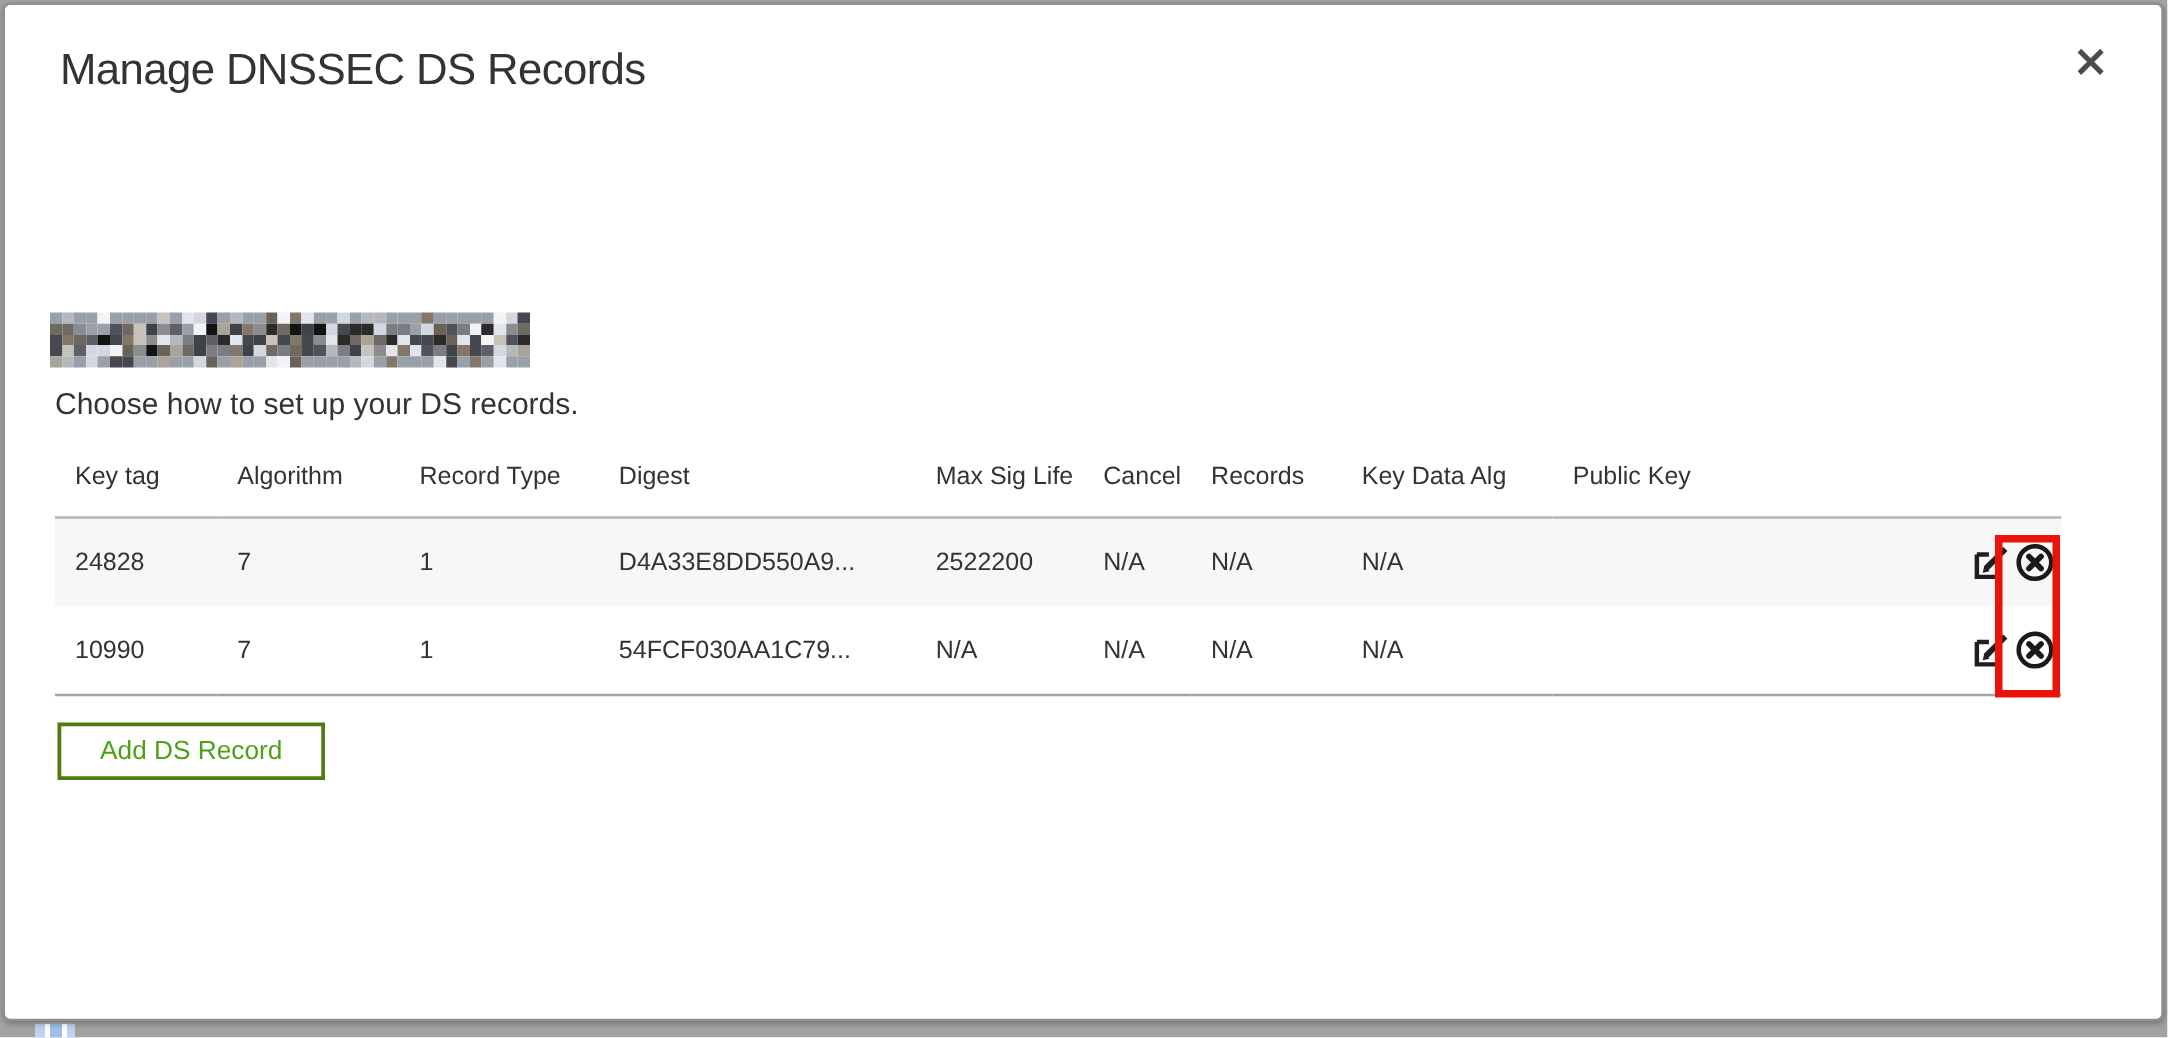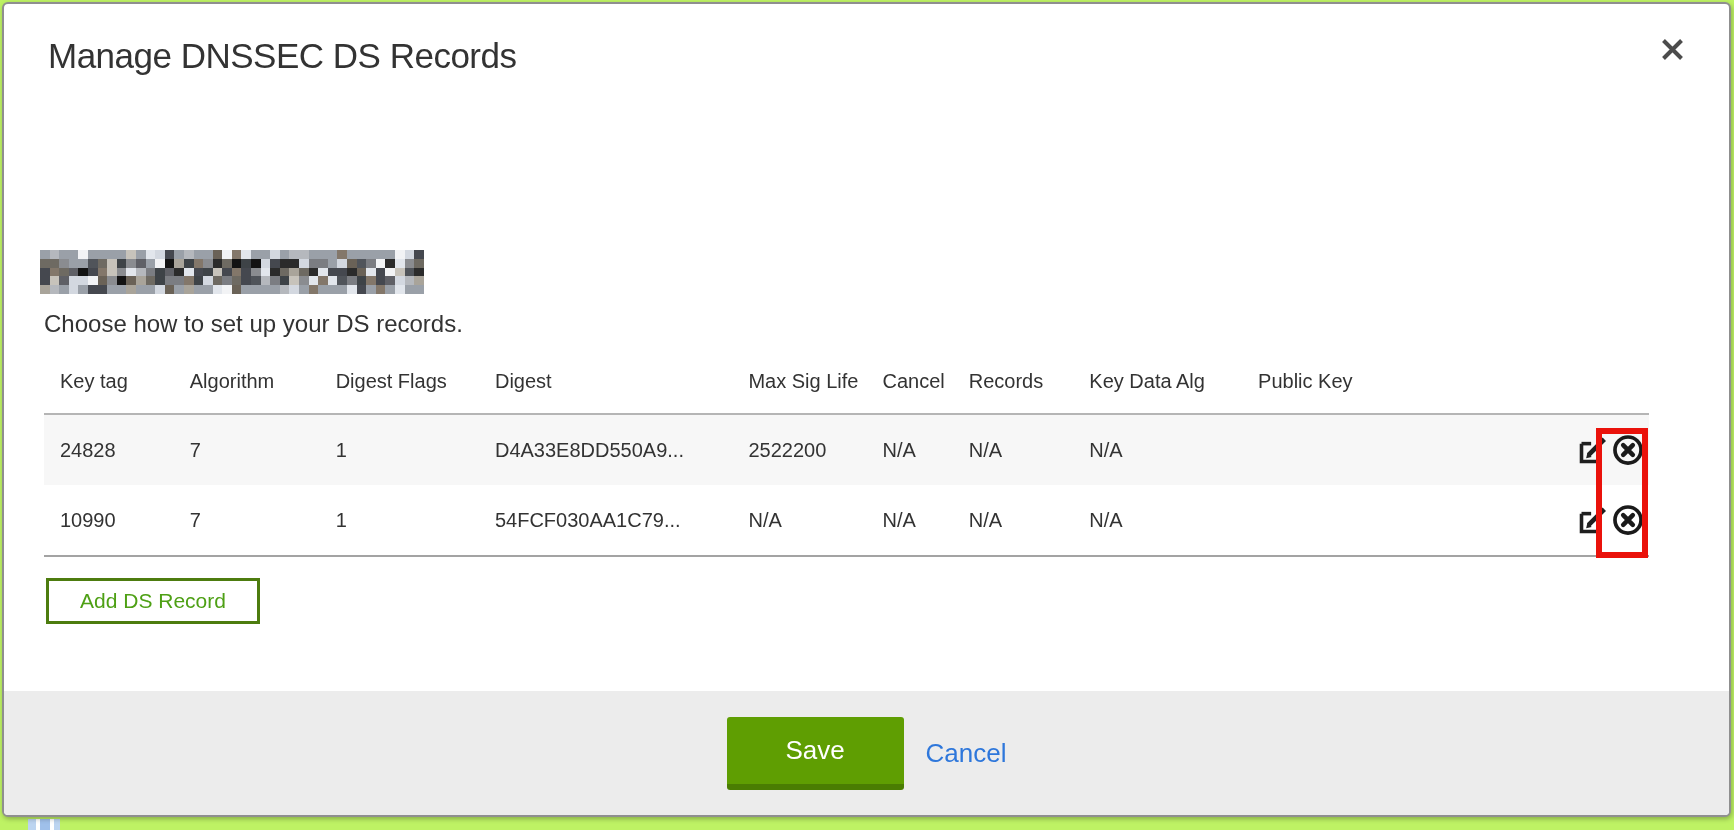--- a/index.html
+++ b/index.html
@@ -1,18 +1,18 @@
 <!DOCTYPE html>
 <html><head>
 <meta charset="utf-8">
 <style>
   * { margin:0; padding:0; box-sizing:border-box; }
   html,body { width:1734px; height:830px; background:#ffffff;
     font-family:"Liberation Sans", sans-serif; color:#333; overflow:hidden; }
-  .stage { position:relative; width:1734px; height:830px; background:#bef264; }
+  .stage { position:relative; width:1734px; height:830px; background:#a3a3a3; }
 
   
   .modal { position:absolute; left:2px; top:2px; width:1729px; height:815px;
     background:#fff; border:2px solid #8f8f8f; border-radius:6px;
     box-shadow:1px 2px 5px rgba(0,0,0,.28); overflow:hidden; }
 
   .modal-title { position:absolute; left:44px; top:32px; font-size:35px;
     font-weight:300; letter-spacing:-.5px; color:#333; }
 
   .close-btn { position:absolute; right:40px; top:28px; width:34px; height:34px;
@@ -292,21 +292,21 @@
           <col style="width:72px">
         <col style="width:123px">
           <col style="width:172px">
           <col style="width:254px">
         <col style="width:175px">
       </colgroup>
       <thead>
         <tr>
           <th>Key tag</th>
           <th>Algorithm</th>
-          <th>Digest Flags</th>
+          <th>Record Type</th>
           <th>Digest</th>
           <th>Max Sig Life</th>
           <th>Cancel</th>
           <th>Records</th>
           <th>Key Data Alg</th>
           <th>Public Key</th>
           <th></th>
         </tr>
       </thead>
       <tbody>
@@ -362,19 +362,15 @@
             </button>
           </td>
         </tr>
       </tbody>
     </table>
 
     <div class="annotation-box"></div>
 
     <button class="add-btn">Add DS Record</button>
 
-    <div class="modal-footer">
-      <button class="save-btn">Save</button>
-      <a class="cancel-link">Cancel</a>
-    </div>
 
   </div>
 </div>
 
 </body></html>

